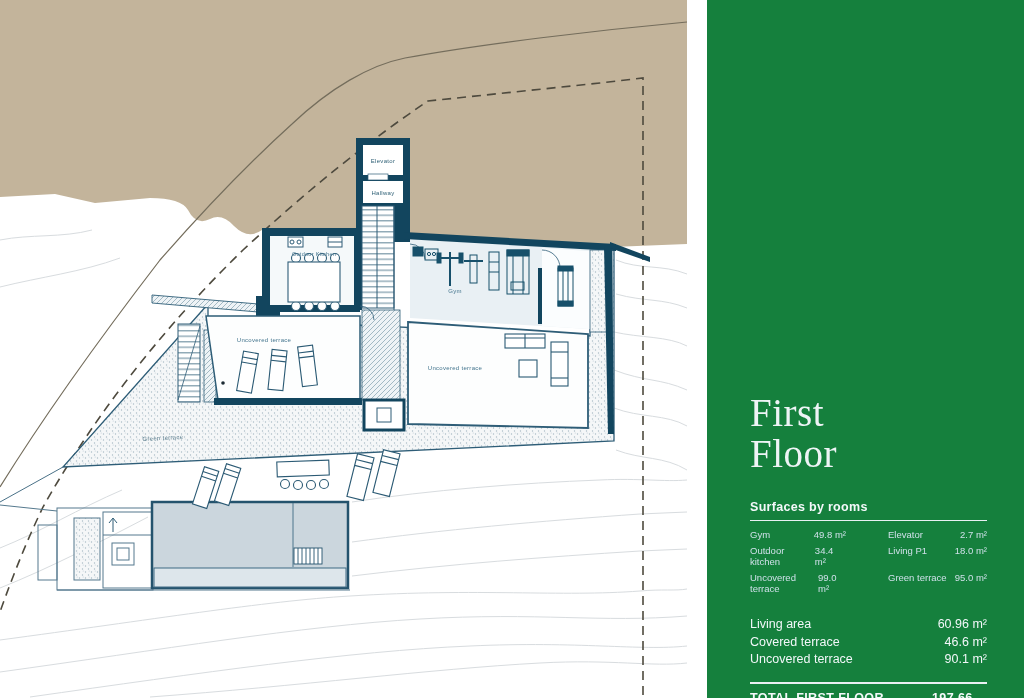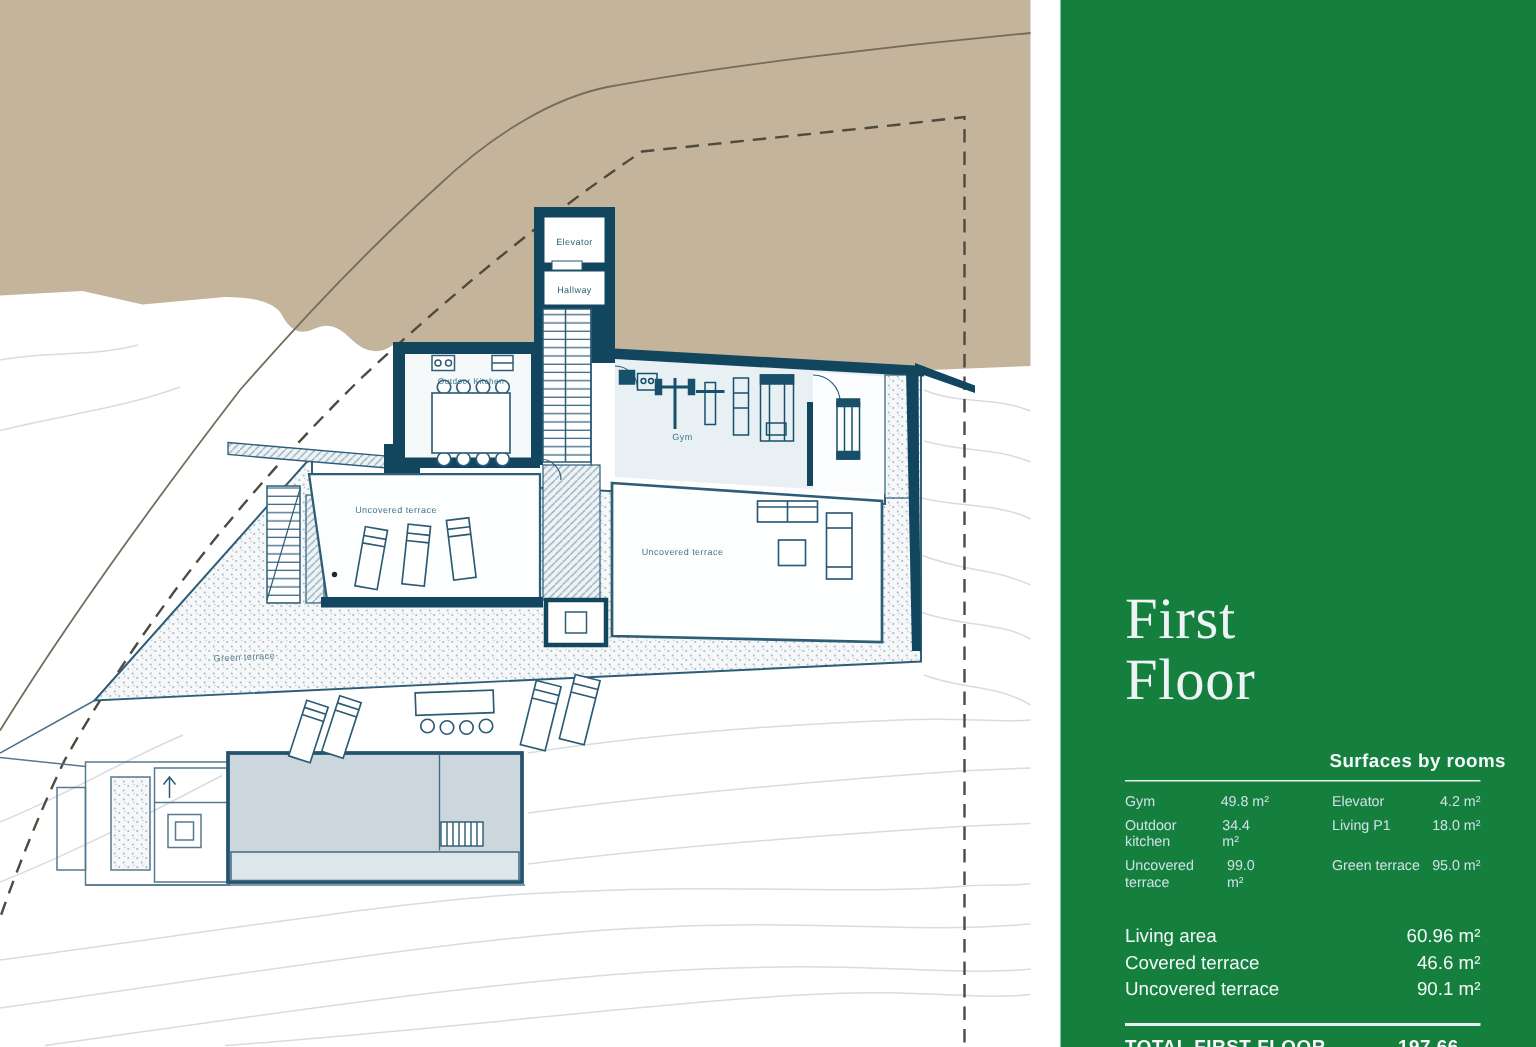--- a/index.html
+++ b/index.html
@@ -7,21 +7,21 @@
        font-family:"Liberation Sans",sans-serif;}
   #plan-wrap{position:absolute;left:0;top:0;width:1024px;height:698px;}
   
   .sidebar{position:absolute;left:687px;top:0;width:337px;height:698px;
            background:#15803d;color:#eef4f6;box-sizing:border-box;
            padding:392px 40px 0 43px;margin-left:20px;}
   .title{font-family:"Liberation Serif",serif;font-size:39px;line-height:41px;
          color:#eef4f6;letter-spacing:.5px;}
   .title .l2{display:block;}
   .sec-head{margin-top:26px;font-size:12.5px;font-weight:700;letter-spacing:.3px;
-            color:#f4f8fa;text-align:right;}
+            color:#f4f8fa;}
   .rule1{border:0;border-top:1.5px solid #e9f0f3;margin:6px 0 8px 0;width:237px;}
   .rooms{display:grid;grid-template-columns:96px 42px 99px;width:237px;
          font-size:9.5px;color:#cfe0e9;row-gap:5px;}
   .rcell{display:flex;justify-content:space-between;align-items:baseline;}
   .gapcell{}
   .summary{margin-top:22px;width:237px;font-size:12.5px;color:#f2f7f9;}
   .srow{display:flex;justify-content:space-between;line-height:17.5px;}
   .rule2{border:0;border-top:2px solid #e9f0f3;margin:13px 0 7px 0;width:237px;}
   .total{display:flex;justify-content:space-between;width:237px;font-size:12.5px;
          font-weight:700;letter-spacing:.4px;color:#f4f8fa;}
@@ -299,21 +299,21 @@
   <hr class="rule1">
 
   <div class="rooms">
     <div class="rcell">
       <span>Gym</span>
       <span>49.8 m²</span>
     </div>
     <div class="gapcell"></div>
     <div class="rcell">
       <span>Elevator</span>
-      <span>4.2 m²</span>
+      <span>2.7 m²</span>
     </div>
     <div class="rcell">
       <span>Outdoor kitchen</span>
       <span>34.4 m²</span>
     </div>
     <div class="gapcell"></div>
     <div class="rcell">
       <span>Living P1</span>
       <span>18.0 m²</span>
     </div>

